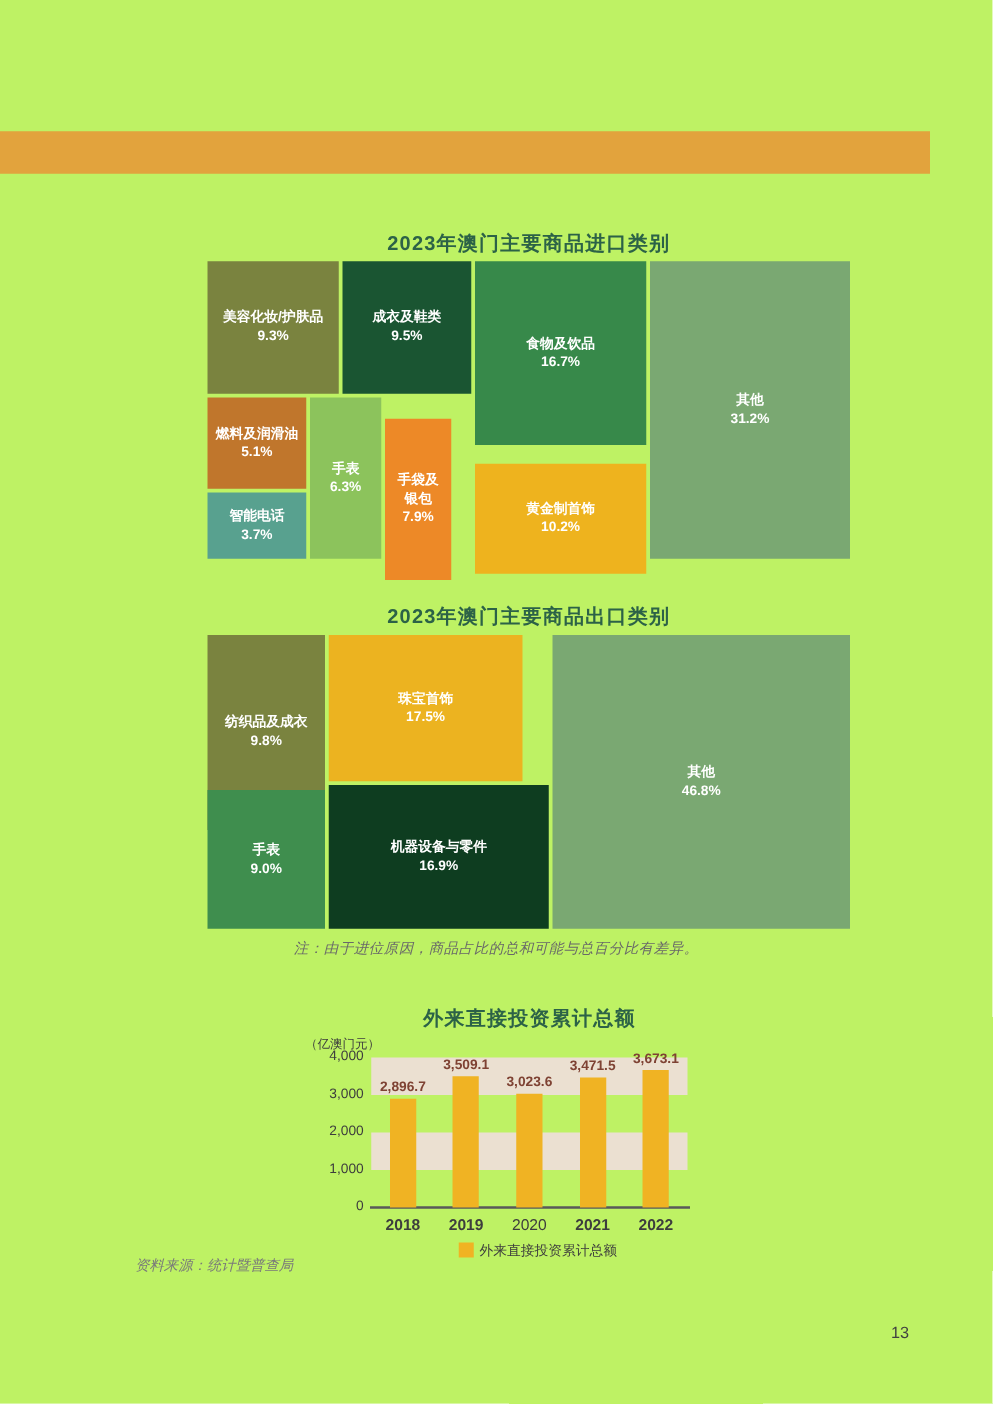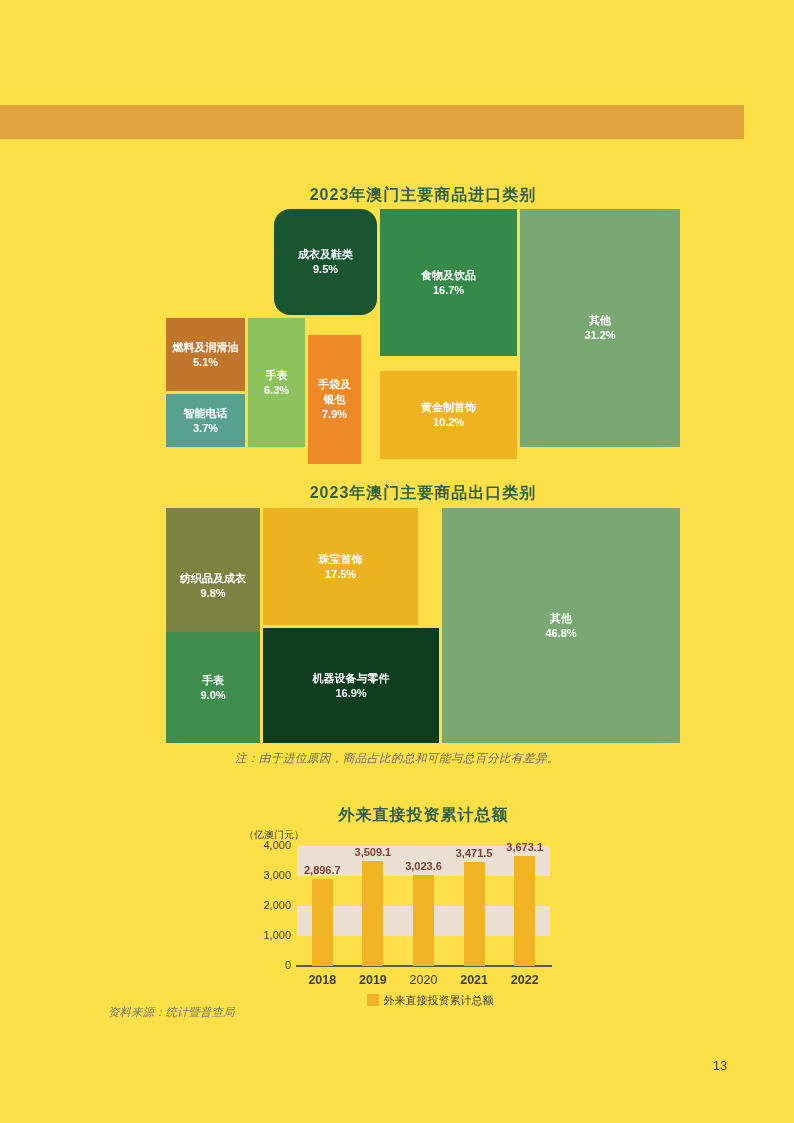--- a/index.html
+++ b/index.html
@@ -1,17 +1,17 @@
 <!DOCTYPE html>
 <html><head>
 <meta charset="utf-8">
 <style>
   html,body{margin:0;padding:0;background:#ffffff;}
   .page{
-    position:relative;width:794px;height:1123px;background:#fde047;overflow:hidden;
+    position:relative;width:794px;height:1123px;background:#bef264;overflow:hidden;
     font-family:"Liberation Sans","DejaVu Sans",sans-serif;
   }
   .top-bar{position:absolute;left:0;top:105px;width:744px;height:34px;}
   .chart-title{
     position:absolute;left:166px;width:514px;text-align:center;
     font-size:16px;font-weight:bold;letter-spacing:1px;
   }
   .treemap{position:absolute;left:166px;}
   .tm-block{
     position:absolute;display:flex;flex-direction:column;align-items:center;justify-content:center;
@@ -44,21 +44,27 @@
 </style>
 </head>
 <body>
 
 <div class="page">
 
   <div class="top-bar" style="background: rgb(226, 163, 61);"></div>
 
   <div class="chart-title" style="top: 185px; color: rgb(44, 98, 71);">2023年澳门主要商品进口类别</div>
   <div class="treemap" style="top:209px;width:514px;height:238px;">
-      <div class="tm-block" style="left: 108px; top: 0px; width: 103px; height: 106px; background: rgb(26, 85, 50); border-radius: 16px;">
+      <div class="tm-block" style="left: 0px; top: 0px; width: 105px; height: 106px; background: rgb(122, 131, 63);">
+        <div>
+          <div>美容化妆/护肤品</div>
+        </div>
+        <div>9.3%</div>
+      </div>
+      <div class="tm-block" style="left: 108px; top: 0px; width: 103px; height: 106px; background: rgb(26, 85, 50);">
         <div>
           <div>成衣及鞋类</div>
         </div>
         <div>9.5%</div>
       </div>
       <div class="tm-block" style="left: 214px; top: 0px; width: 137px; height: 147px; background: rgb(55, 137, 74);">
         <div>
           <div>食物及饮品</div>
         </div>
         <div>16.7%</div>

